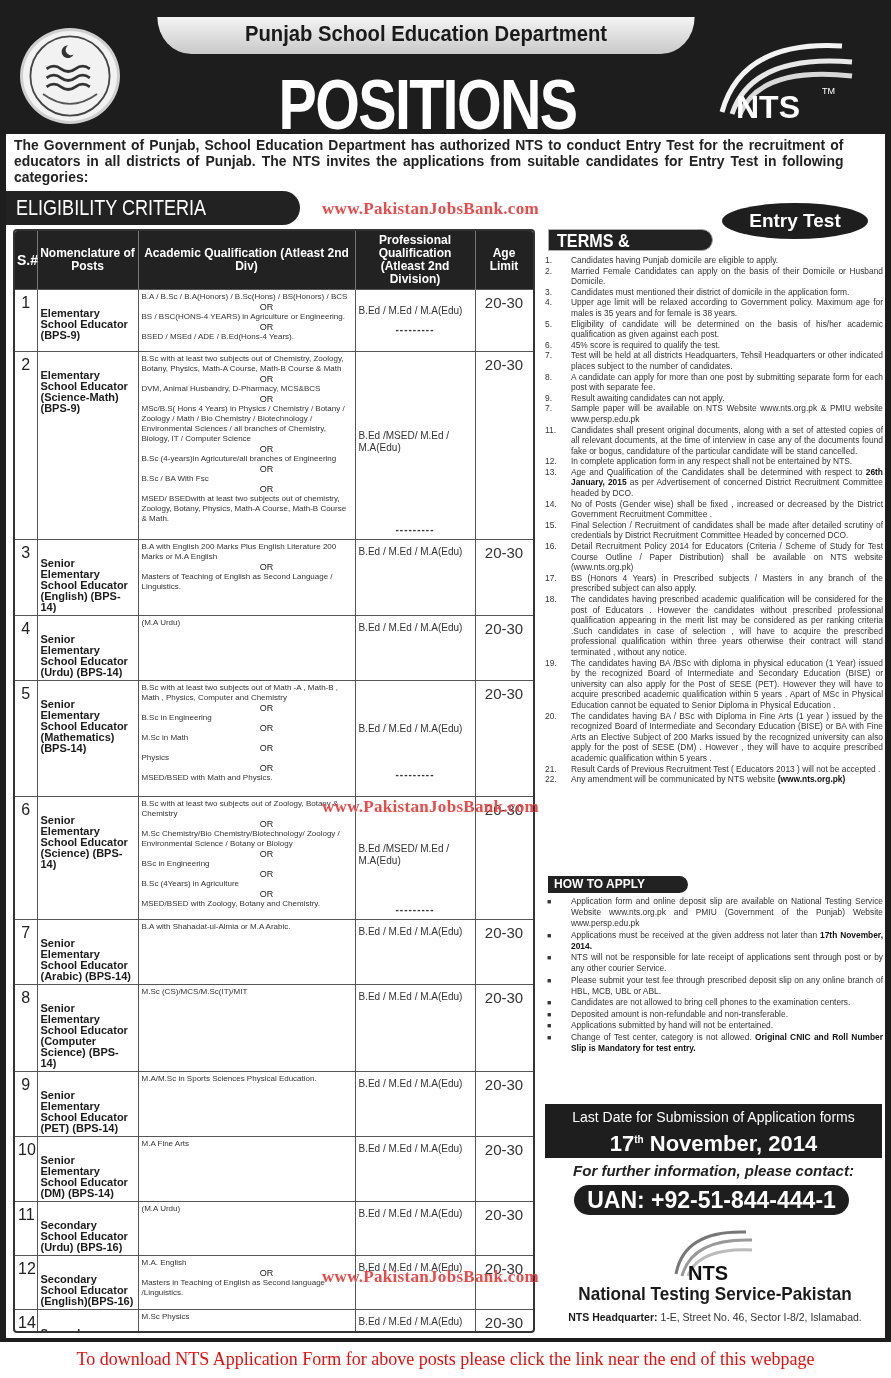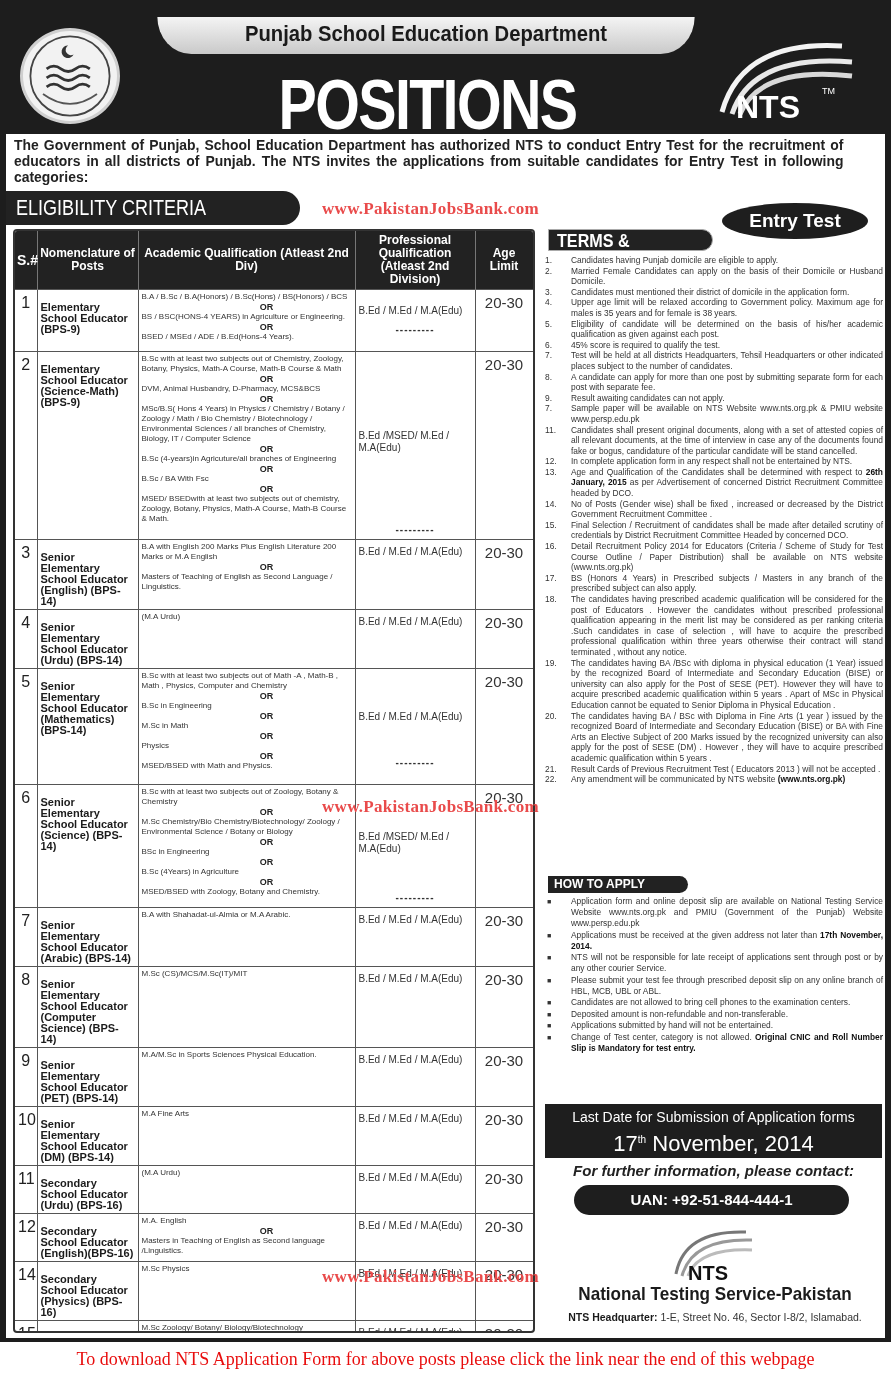--- a/index.html
+++ b/index.html
@@ -15,43 +15,43 @@
   .body-panel { position: absolute; left: 6px; top: 134px; width: 879px; height: 1204px; background: #fff; }
   .intro { position: absolute; left: 14px; top: 137px; width: 864px; font-weight: bold; font-size: 14.5px; line-height: 16px; color: #222; text-align: justify; transform: scaleX(0.96); transform-origin: left; }
   .elig-tab { position: absolute; left: 6px; top: 191px; width: 294px; height: 34px; background: #222; border-radius: 0 18px 18px 0; color: #fff; font-weight: normal; font-size: 22px; line-height: 34px; padding-left: 10px; }
   .elig-tab span { display: inline-block; transform: scaleX(0.82); transform-origin: left; }
   .watermark { position: absolute; color: #e94b4b; font-family: "Liberation Serif", serif; font-weight: bold; font-size: 17px; letter-spacing: 0.3px; }
   .table-wrap { position: absolute; left: 13px; top: 229px; width: 522px; height: 1104px; border: 2px solid #333; border-radius: 4px; overflow: hidden; }
   table { width: 100%; border-collapse: collapse; table-layout: fixed; }
   th { background: #222; color: #fff; font-weight: bold; font-size: 12px; line-height: 13px; padding: 3px 2px; border-right: 1px solid #777; text-align: center; height: 36px; }
   td { border-right: 1px solid #555; border-top: 1px solid #555; vertical-align: top; font-size: 8px; line-height: 10px; padding: 2px 3px; color: #333; }
   td.sn { text-align: center; font-size: 16px; line-height: 18px; font-weight: normal; padding-top: 4px; color: #222; }
-  td.post { font-weight: bold; font-size: 11px; line-height: 11px; color: #1b1b1b; padding-top: 12px; margin-left: 31px; }
+  td.post { font-weight: bold; font-size: 11px; line-height: 11px; color: #1b1b1b; padding-top: 18px; margin-left: 31px; }
   td.age { text-align: center; font-size: 15px; line-height: 18px; color: #333; padding-top: 4px; }
   td.prof { font-size: 10px; line-height: 12px; color: #333; }
-  .or { text-align: center; font-weight: bold; font-size: 9px; line-height: 10px; color: #222; padding-left: 40px; }
+  .or { text-align: center; font-weight: normal; font-size: 9px; line-height: 10px; color: #222; padding-left: 40px; }
   .dash { text-align: center; font-weight: bold; letter-spacing: 1px; margin-top: 6px; }
   .entry-oval { position: absolute; left: 722px; top: 203px; width: 146px; height: 36px; background: #1e1e1e; border-radius: 50%; color: #fff; font-weight: bold; font-size: 19px; line-height: 36px; text-align: center; }
   .tc-tab { position: absolute; left: 548px; top: 229px; width: 165px; height: 22px; background: #222; border-radius: 0 12px 12px 0; color: #fff; font-weight: bold; font-size: 19px; line-height: 22px; padding-left: 8px; border: 1px solid #aaa; }
   .tc-tab span { display: inline-block; transform: scaleX(0.85); transform-origin: left; }
   .terms { position: absolute; left: 545px; top: 255px; width: 338px; font-size: 8.4px; line-height: 10.6px; color: #333; }
   .terms li { list-style: none; display: flex; text-align: justify; }
   .terms .num { width: 26px; flex-shrink: 0; }
   .terms .txt { flex: 1; }
   .howto-tab { position: absolute; left: 548px; top: 876px; width: 140px; height: 17px; background: #222; border-radius: 0 10px 10px 0; color: #fff; font-weight: bold; font-size: 12px; line-height: 17px; padding-left: 6px; }
   .apply { position: absolute; left: 545px; top: 896px; width: 338px; font-size: 8.4px; line-height: 11px; color: #333; }
   .apply li { list-style: none; display: flex; text-align: justify; margin-bottom: 0.5px; }
   .apply .bullet { width: 26px; flex-shrink: 0; padding-left: 2px; font-size: 7px; }
   .apply .txt { flex: 1; }
   .lastdate { position: absolute; left: 545px; top: 1104px; width: 337px; height: 54px; background: #1e1e1e; color: #fff; text-align: center; }
   .lastdate .l1 { font-size: 14px; line-height: 20px; padding-top: 3px; }
-  .lastdate .l2 { font-weight: normal; font-size: 22px; line-height: 26px; }
+  .lastdate .l2 { font-weight: bold; font-size: 22px; line-height: 26px; }
   .lastdate sup { font-size: 10px; }
   .further { position: absolute; left: 545px; top: 1162px; width: 337px; text-align: center; font-style: italic; font-weight: bold; font-size: 15px; color: #222; }
-  .uan { position: absolute; left: 574px; top: 1185px; width: 275px; height: 30px; background: #1e1e1e; border-radius: 15px; color: #fff; font-weight: bold; font-size: 15px; line-height: 30px; text-align: center; }
+  .uan { position: absolute; left: 574px; top: 1185px; width: 275px; height: 30px; background: #1e1e1e; border-radius: 15px; color: #fff; font-weight: bold; font-size: 23px; line-height: 30px; text-align: center; }
   .nts-small { position: absolute; left: 672px; top: 1228px; width: 85px; height: 54px; }
   .nts-small svg { width: 100%; height: 100%; }
   .nts-name { position: absolute; left: 545px; top: 1283px; width: 340px; text-align: center; font-weight: bold; font-size: 19px; color: #1b1b1b; transform: scaleX(0.9); }
   .nts-addr { position: absolute; left: 545px; top: 1311px; width: 340px; text-align: center; font-size: 10.5px; color: #333; }
   .nts-addr b { color: #1b1b1b; }
   .download { position: absolute; left: 0; top: 1347px; width: 891px; text-align: center; color: #e80d0d; font-family: "Liberation Serif", serif; font-size: 18px; line-height: 24px; }
 </style>
 </head>
 <body>
 

